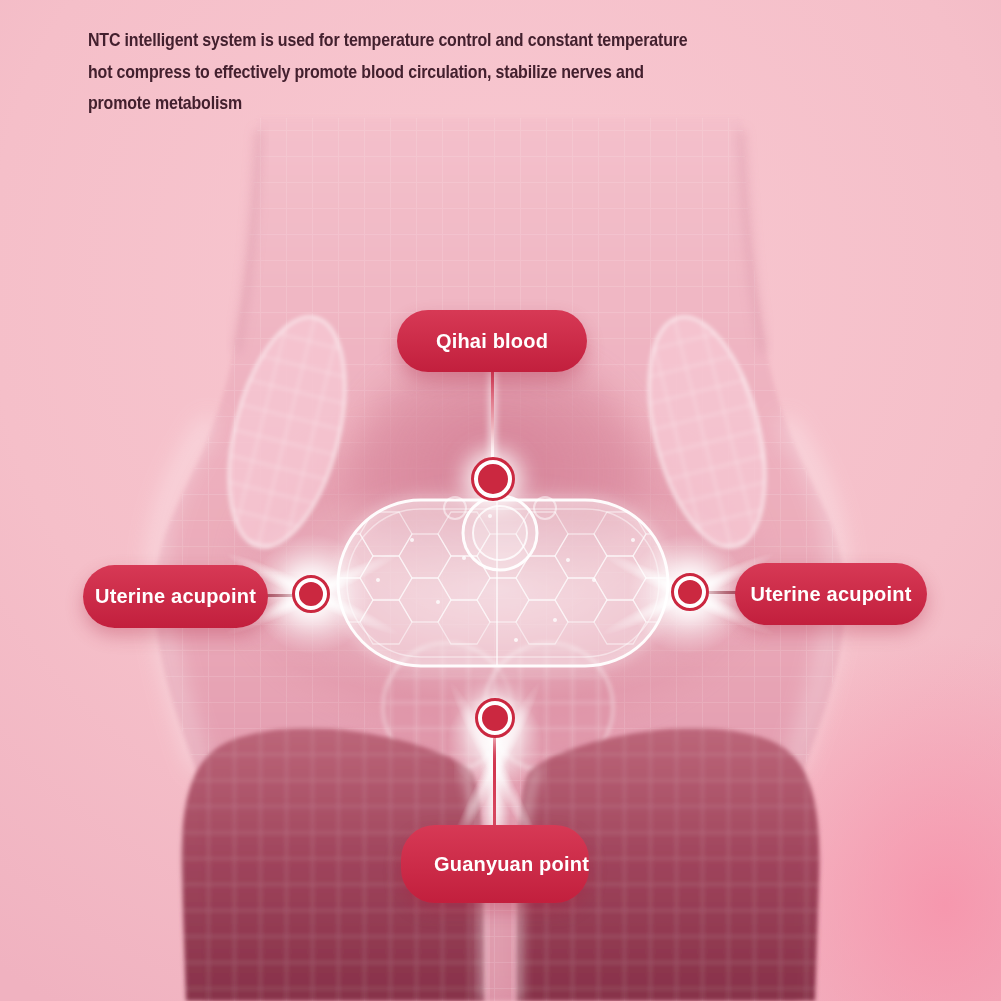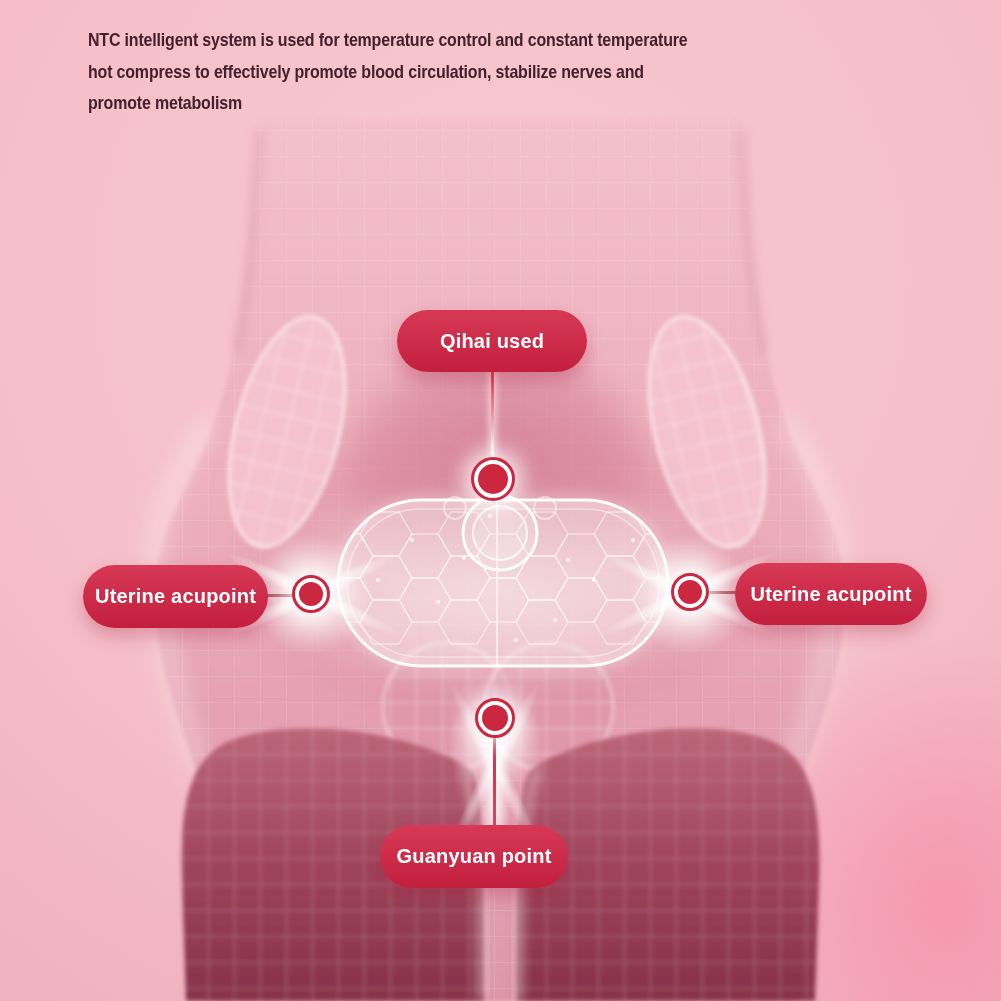--- a/index.html
+++ b/index.html
@@ -45,21 +45,21 @@
   .marker.m-bottom{left:478px;top:701px;width:26px;height:26px;}
   .pill{
     position:absolute;z-index:4;display:flex;align-items:center;justify-content:center;
     background:linear-gradient(180deg,#d73955,#c21f3d);
     border-radius:34px;color:#ffffff;font-size:20px;font-weight:700;
     letter-spacing:.2px;box-shadow:0 8px 18px rgba(170,30,60,.30);
   }
   .pill.p-top{left:397px;top:310px;width:190px;height:62px;}
   .pill.p-left{left:83px;top:565px;width:185px;height:63px;}
   .pill.p-right{left:735px;top:563px;width:192px;height:62px;}
-  .pill.p-bottom{left:380px;top:825px;width:188px;height:63px;}
+  .pill.p-bottom{left:401px;top:825px;width:188px;height:78px;justify-content:flex-end;}
 </style>
 </head>
 <body>
 
 <div class="stage">
 
   <svg class="body-art" viewBox="0 0 1001 1001" preserveAspectRatio="none" xmlns="http://www.w3.org/2000/svg">
     <defs>
       <radialGradient id="bgG" cx="50%" cy="28%" r="85%">
         <stop offset="0" stop-color="#f8c8d1"></stop>
@@ -235,21 +235,21 @@
   <div class="connector h-left"></div>
   <div class="connector h-right"></div>
   <div class="connector v-bottom"></div>
 
   <div class="marker m-top"></div>
   <div class="marker m-left"></div>
   <div class="marker m-right"></div>
   <div class="marker m-bottom"></div>
 
   <div class="pill p-top">
-    <span>Qihai used</span>
+    <span>Qihai blood</span>
   </div>
   <div class="pill p-left">
     <span>Uterine acupoint</span>
   </div>
   <div class="pill p-right">
     <span>Uterine acupoint</span>
   </div>
   <div class="pill p-bottom">
     <span>Guanyuan point</span>
   </div>

